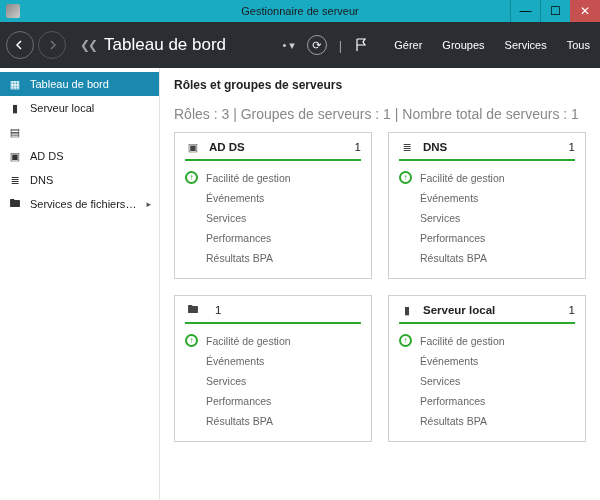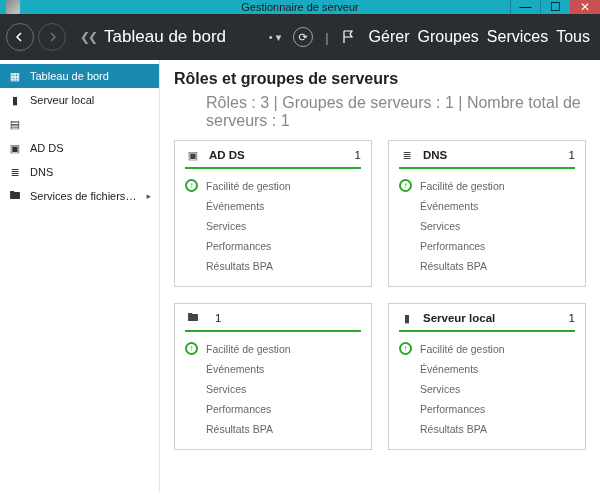--- a/index.html
+++ b/index.html
@@ -1,46 +1,46 @@
 <!DOCTYPE html>
 <html><head>
 <meta charset="utf-8">
 <style>
   * { box-sizing: border-box; margin: 0; padding: 0; }
   body { font-family: "Segoe UI", Arial, sans-serif; font-size: 12px; width: 600px; height: 500px; overflow: hidden; background: #fff; }
-  .titlebar { height: 14px; background: #19abc2; display: flex; align-items: center; position: relative; }
+  .titlebar { height: 22px; background: #19abc2; display: flex; align-items: center; position: relative; }
   .titlebar .title { position: absolute; left: 50%; transform: translateX(-50%); color: #1a1a1a; font-size: 11px; }
   .titlebar .icon { width: 14px; height: 14px; margin-left: 6px; background: linear-gradient(135deg,#888 0%,#ccc 100%); border-radius: 2px; }
   .wincontrols { margin-left: auto; display: flex; height: 100%; }
   .wincontrols div { width: 30px; display: flex; align-items: center; justify-content: center; color: #000; font-size: 12px; }
   .wincontrols .close { background: #c75050; color: #fff; }
   .wincontrols .max, .wincontrols .min { background: #19abc2; border-left: 1px solid rgba(0,0,0,0.2); }
 
   .header { height: 46px; background: #2a2e33; color: #fff; display: flex; align-items: center; padding: 0 10px 0 6px; font-size: 12px; }
   .navarrow { width: 28px; height: 28px; border: 1px solid #6b6f72; border-radius: 50%; display: flex; align-items: center; justify-content: center; margin-right: 4px; color: #9da0a3; }
   .breadcrumb-sep { margin: 0 8px 0 10px; color: #9da0a3; letter-spacing: -2px; }
   .page-title { font-size: 17px; font-weight: 300; color: #fff; }
   .header-spacer { flex: 1; }
   .hicon { margin: 0 6px; color: #fff; font-size: 13px; display: flex; align-items: center; }
   .hicon.refresh { border:1px solid #9da0a3; border-radius:50%; width:20px; height:20px; justify-content:center; font-size:11px; }
   .hicon.pipe { color:#9da0a3; }
-  .menu { margin-left: 8px; font-size: 16px; color: #fff; cursor: pointer; }
+  .menu { margin-left: 20px; font-size: 11px; color: #fff; cursor: pointer; }
 
   .body { display: flex; height: calc(500px - 22px - 46px); }
   .sidebar { width: 160px; background: #fff; border-right: 1px solid #e5e5e5; padding-top: 4px; }
   .sb-item { display: flex; align-items: center; height: 24px; padding: 0 8px; gap: 8px; color: #1a1a1a; cursor: pointer; }
   .sb-item.active { background: #1a89b0; color: #fff; }
   .sb-icon { width: 14px; text-align: center; color: #333; font-size: 11px; }
   .sb-item.active .sb-icon { color: #fff; }
   .sb-label { font-size: 11px; white-space: nowrap; overflow: hidden; text-overflow: ellipsis; flex: 1; }
   .sb-chevron { font-size: 9px; color: #555; }
 
   .content { flex: 1; padding: 10px 14px 0 14px; overflow: hidden; background: #fff; }
-  .sect-title { font-size: 16px; font-weight: 600; color: #222; margin-bottom: 6px; }
-  .sect-sub { font-size: 16px; color: #888; margin-bottom: 10px; margin-left: 32px; }
+  .sect-title { font-size: 12px; font-weight: 600; color: #222; margin-bottom: 14px; }
+  .sect-sub { font-size: 14px; color: #888; margin-bottom: 10px; }
   .tiles { display: grid; grid-template-columns: 1fr 1fr; gap: 16px; }
   .tile { border: 1px solid #cfcfcf; padding: 6px 10px 10px 10px; }
   .tile-head { display: flex; align-items: center; padding-bottom: 4px; border-bottom: 2px solid #2aa82a; margin-bottom: 6px; }
   .tile-ico { width: 16px; height: 16px; margin-right: 8px; display: flex; align-items: center; justify-content: center; font-size: 11px; color: #444; }
   .tile-title { font-size: 11.5px; font-weight: 600; color: #222; flex: 1; line-height: 1.1; }
   .tile-count { font-size: 11.5px; color: #222; margin-left: 6px; }
   .tile-list { list-style: none; }
   .tile-list li { display: flex; align-items: center; gap: 8px; color: #666; font-size: 10.5px; padding: 4px 0; }
   .status-ring { width: 13px; height: 13px; border: 2px solid #2aa82a; border-radius: 50%; display: flex; align-items: center; justify-content: center; font-size: 8px; color: #2aa82a; flex-shrink: 0; }
   .status-spacer { width: 13px; flex-shrink: 0; }

